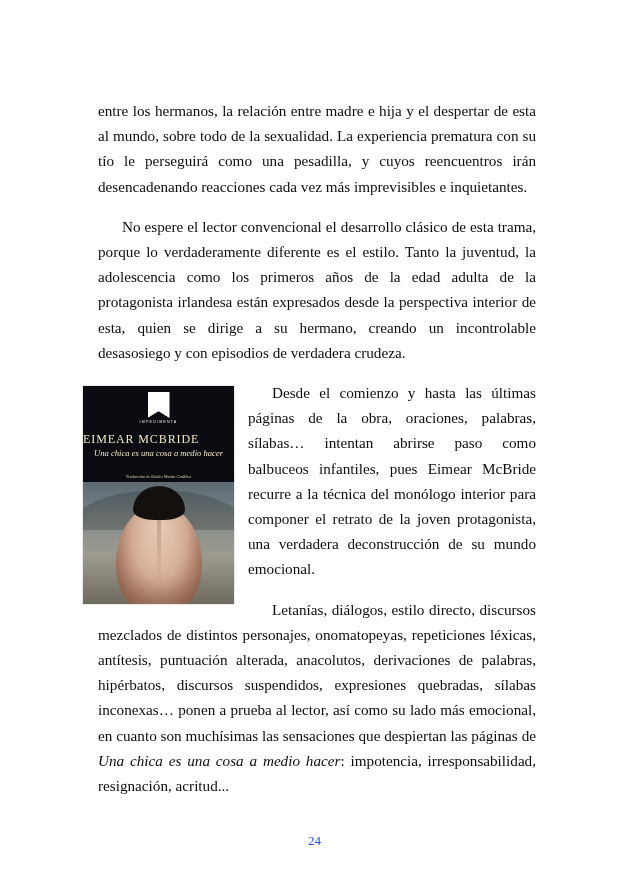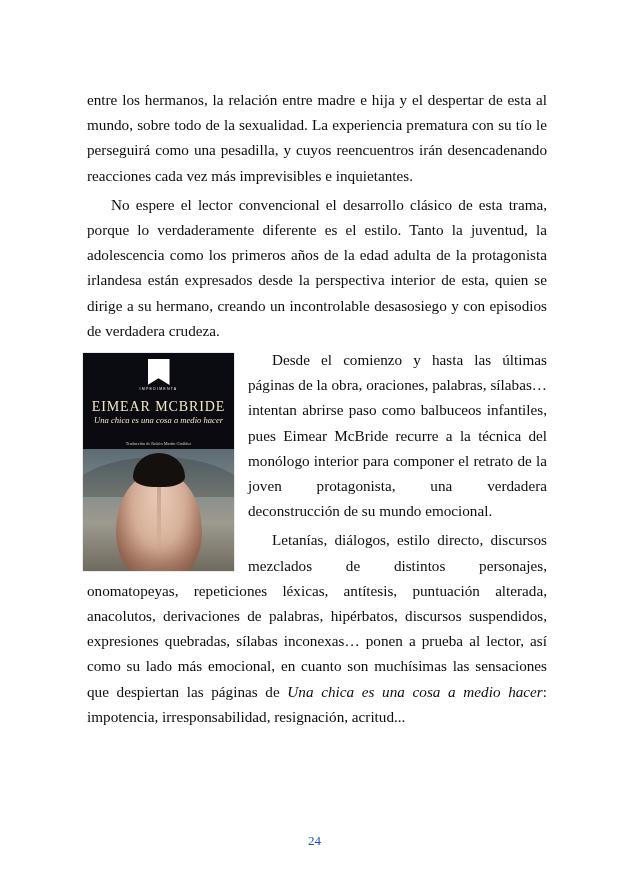--- a/index.html
+++ b/index.html
@@ -22,21 +22,21 @@
     height: 892px;
     background: #fff;
   }
   .content {
     position: absolute;
     left: 83px;
     top: 83px;
     width: 468px;
   }
   p {
-    margin: 4px;
+    margin: 15px;
     font-size: 15.2px;
     line-height: 25.2px;
     text-align: justify;
     text-justify: inter-word;
     hyphens: none;
   }
   p.indent {
     text-indent: 24px;
   }
   .cover-wrap {
@@ -80,23 +80,23 @@
     font-family: "Liberation Sans", sans-serif;
     font-size: 3.6px;
     letter-spacing: 1.2px;
     color: #e9e9e9;
     white-space: nowrap;
   }
   .cover .author {
     position: absolute;
     left: 0; right: 0;
     top: 46px;
-    text-align: center;
-    font-family: "Liberation Serif", serif;
-    font-size: 14px;
+    text-align: left;
+    font-family: "Liberation Serif", serif;
+    font-size: 12px;
     letter-spacing: .9px;
     color: #f3e6c6;
     font-variant: small-caps;
     text-transform: uppercase;
   }
   .cover .title {
     position: absolute;
     left: 0; right: 0;
     top: 62px;
     text-align: center;

